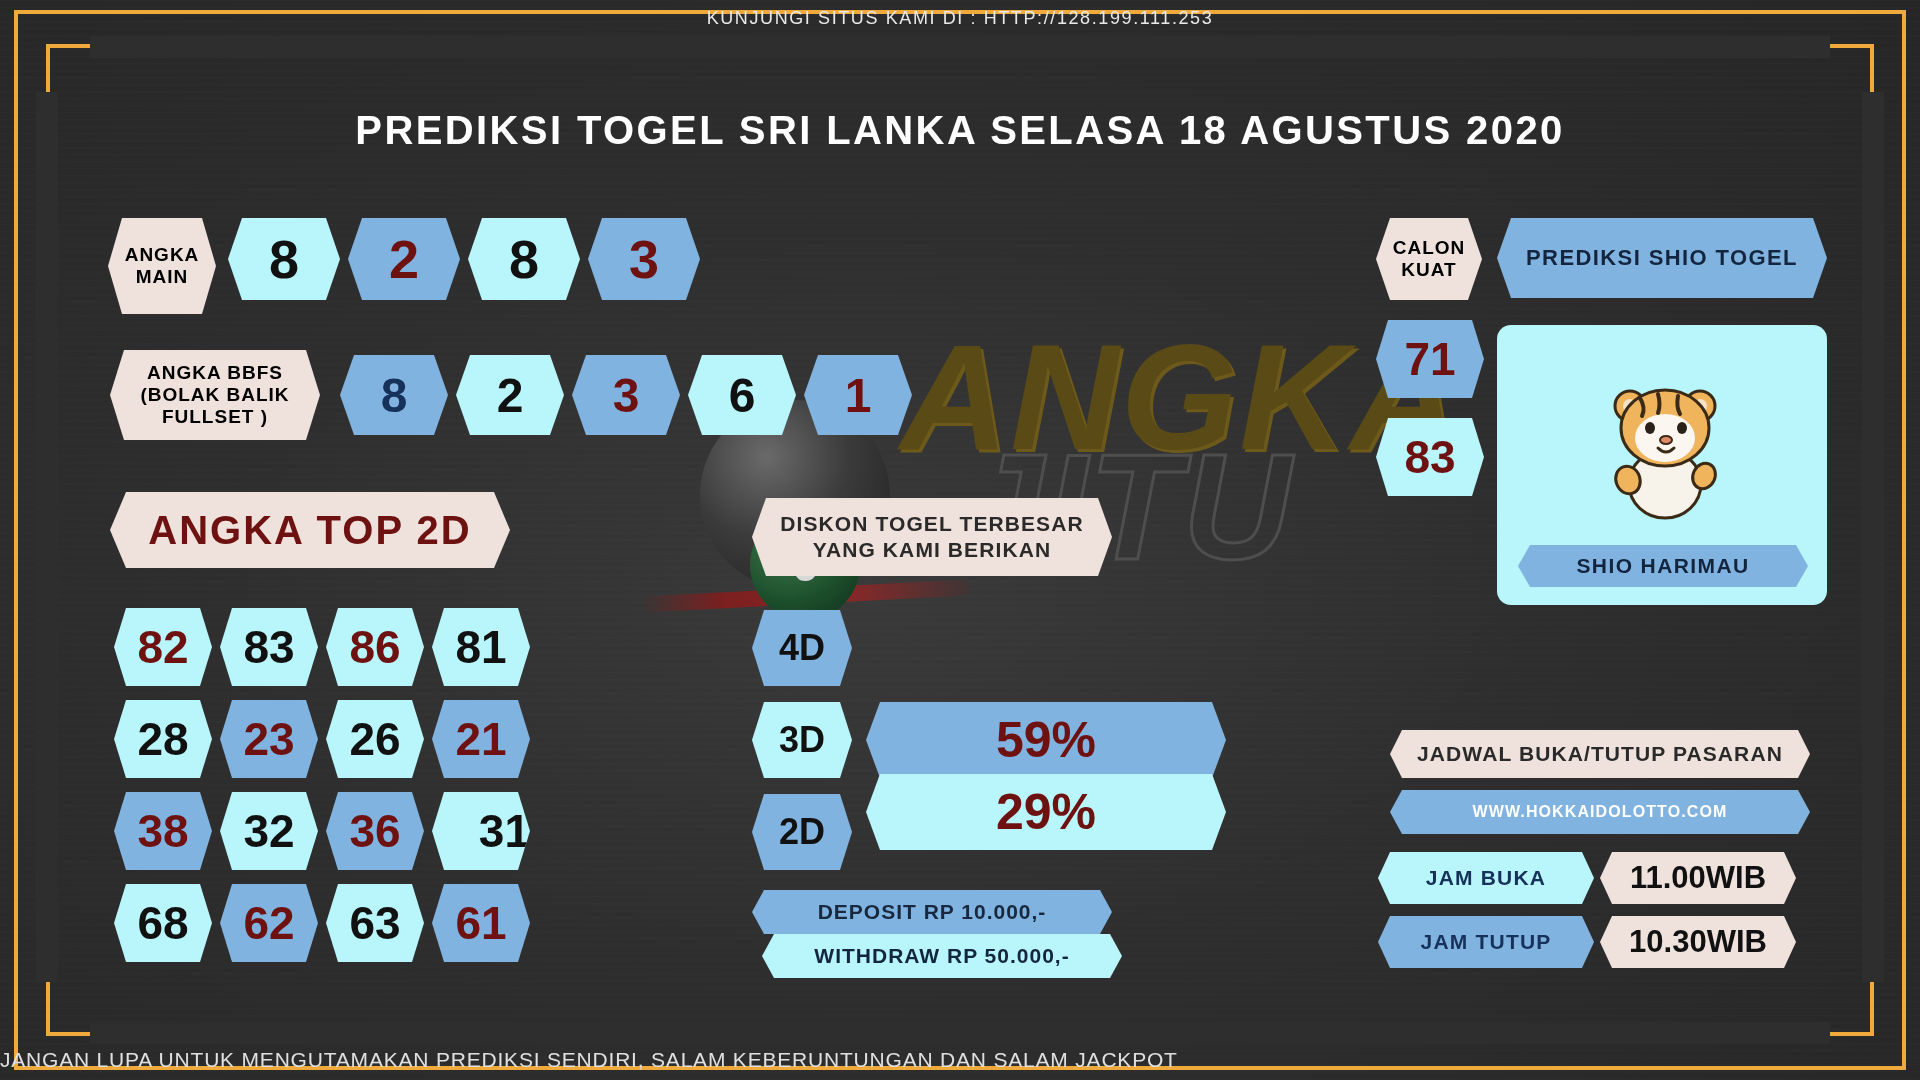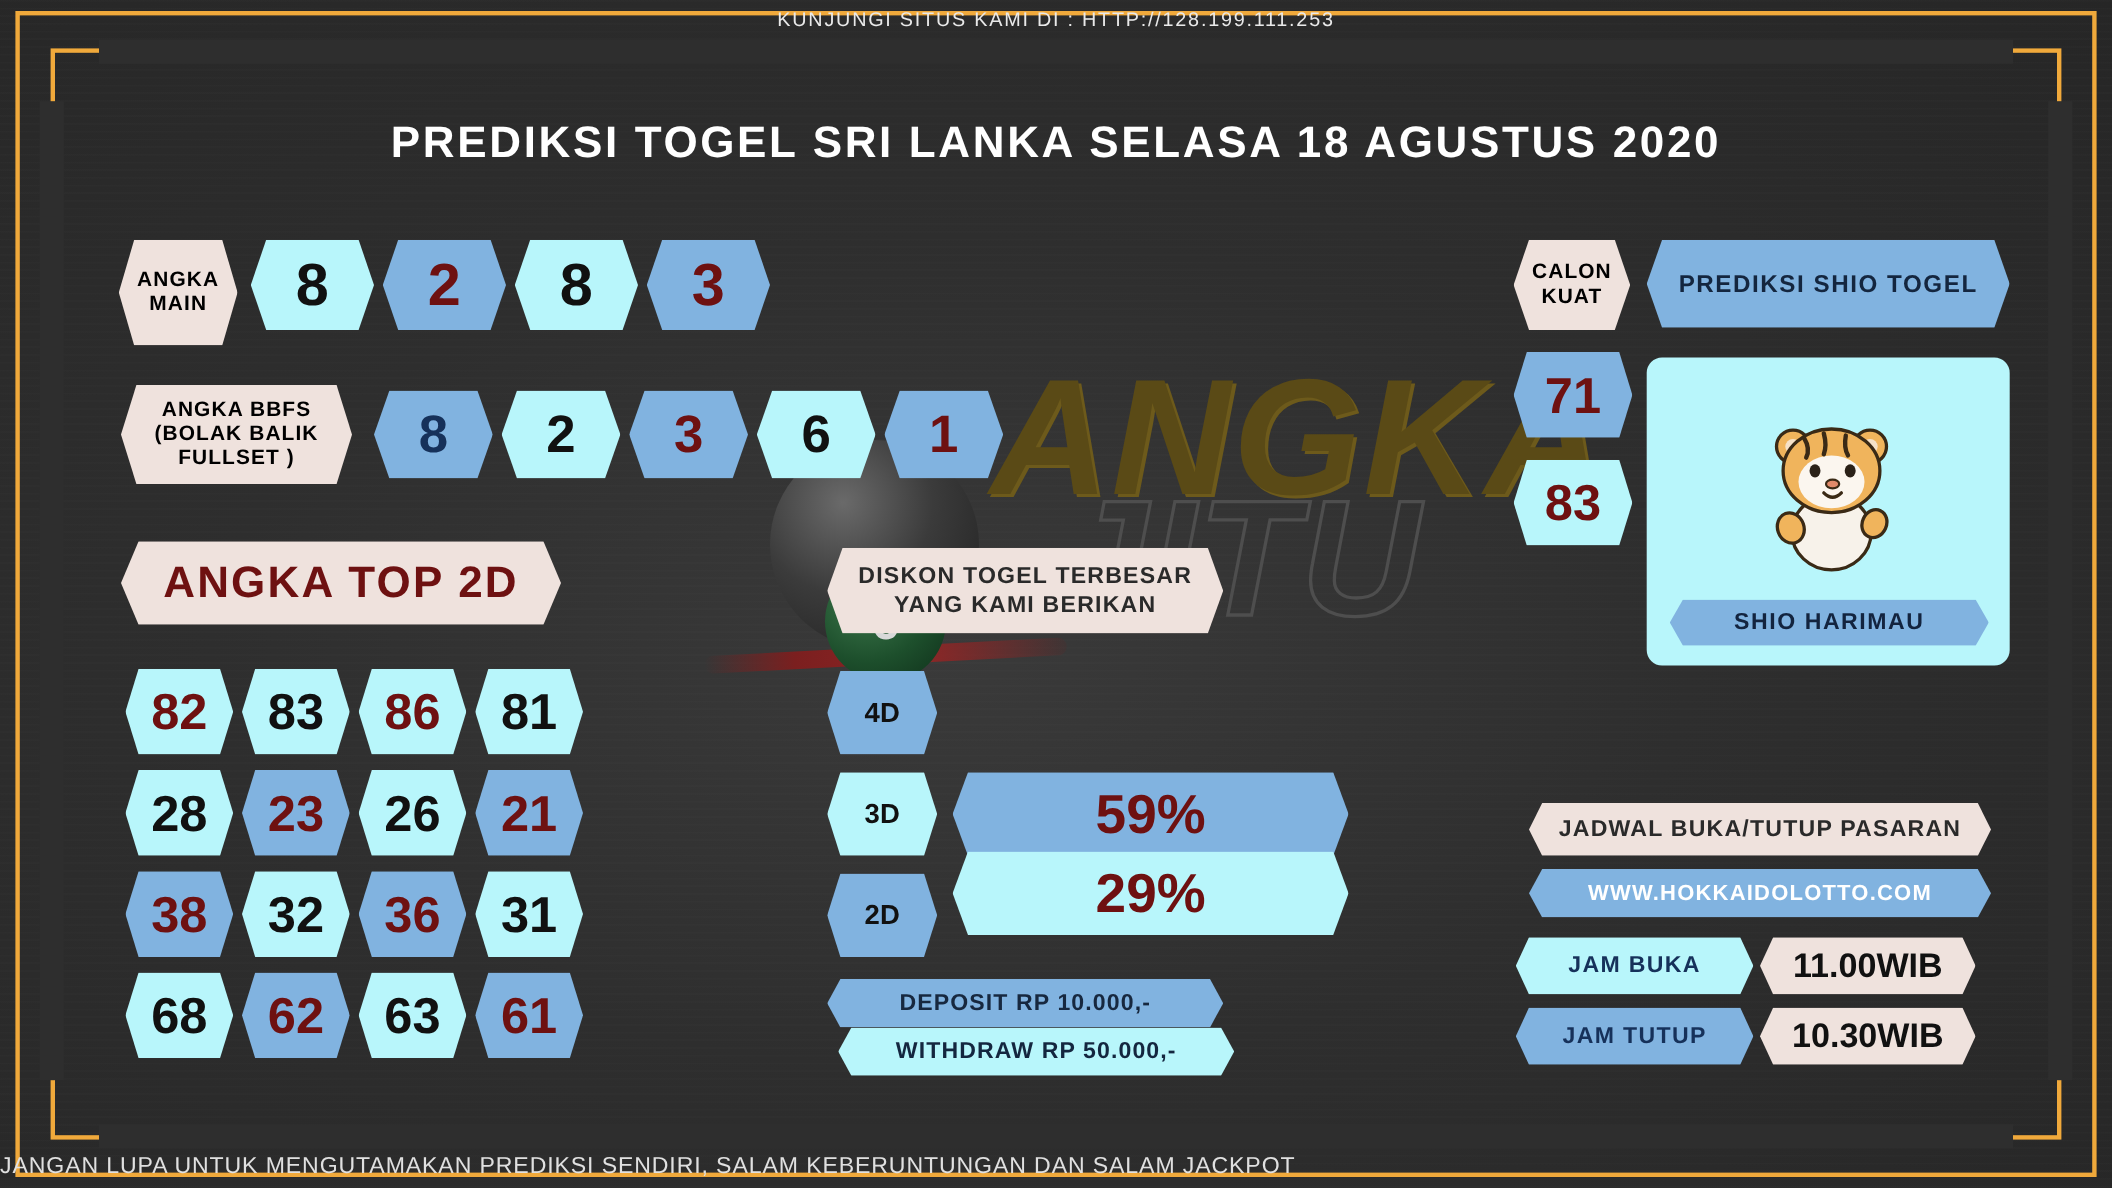--- a/index.html
+++ b/index.html
@@ -190,21 +190,21 @@
     background: #efe2dd;
     clip-path: polygon(14px 0, calc(100% - 14px) 0, 100% 50%, calc(100% - 14px) 100%, 14px 100%, 0 50%);
     display: flex; flex-direction: column; align-items: center; justify-content: center;
     color: #2a2a2a; font-size: 21px; font-weight: bold; letter-spacing: 1.1px; line-height: 1.25;
     z-index: 4;
   }
   .disc-label {
     position: absolute;
     width: 100px; height: 76px;
     display: flex; align-items: center; justify-content: center;
-    font-size: 25px; font-weight: bold;
+    font-size: 36px; font-weight: bold;
     clip-path: polygon(12px 0, calc(100% - 12px) 0, 100% 50%, calc(100% - 12px) 100%, 12px 100%, 0 50%);
     z-index: 4;
   }
   .disc-value {
     position: absolute;
     width: 360px; height: 76px;
     display: flex; align-items: center; justify-content: center;
     font-size: 50px; font-weight: bold;
     clip-path: polygon(14px 0, calc(100% - 14px) 0, 100% 50%, calc(100% - 14px) 100%, 14px 100%, 0 50%);
     z-index: 4;
@@ -262,21 +262,21 @@
     color: #2a2a2a; font-size: 21px; font-weight: bold; letter-spacing: 1.1px;
     z-index: 4;
   }
   .site-banner {
     position: absolute;
     left: 1390px; top: 790px;
     width: 420px; height: 44px;
     background: #81b3e0;
     clip-path: polygon(12px 0, calc(100% - 12px) 0, 100% 50%, calc(100% - 12px) 100%, 12px 100%, 0 50%);
     display: flex; align-items: center; justify-content: center;
-    color: #ffffff; font-size: 20px; font-weight: bold; letter-spacing: 1.1px;
+    color: #ffffff; font-size: 16px; font-weight: bold; letter-spacing: 1.1px;
     z-index: 4;
   }
   .jam-label {
     position: absolute;
     width: 216px; height: 52px;
     display: flex; align-items: center; justify-content: center;
     font-size: 21px; font-weight: bold; letter-spacing: 1.2px;
     clip-path: polygon(12px 0, calc(100% - 12px) 0, 100% 50%, calc(100% - 12px) 100%, 12px 100%, 0 50%);
     z-index: 4;
   }
@@ -393,21 +393,21 @@
 
   <div class="num2d c-blue t-red" style="left:114px; top:792px;">
     <span>38</span>
     </div>
   <div class="num2d c-cyan t-dark" style="left:220px; top:792px;">
     <span>32</span>
     </div>
   <div class="num2d c-blue t-red" style="left:326px; top:792px;">
     <span>36</span>
     </div>
-  <div class="num2d c-cyan t-dark" style="left:432px; top:792px;">
+  <div class="num2d c-cyan t-dark" style="left:432px; top:792px;justify-content:flex-end;">
     <span>31</span>
     </div>
 
   <div class="num2d c-cyan t-dark" style="left:114px; top:884px;">
     <span>68</span>
     </div>
   <div class="num2d c-blue t-red" style="left:220px; top:884px;">
     <span>62</span>
     </div>
   <div class="num2d c-cyan t-dark" style="left:326px; top:884px;">

